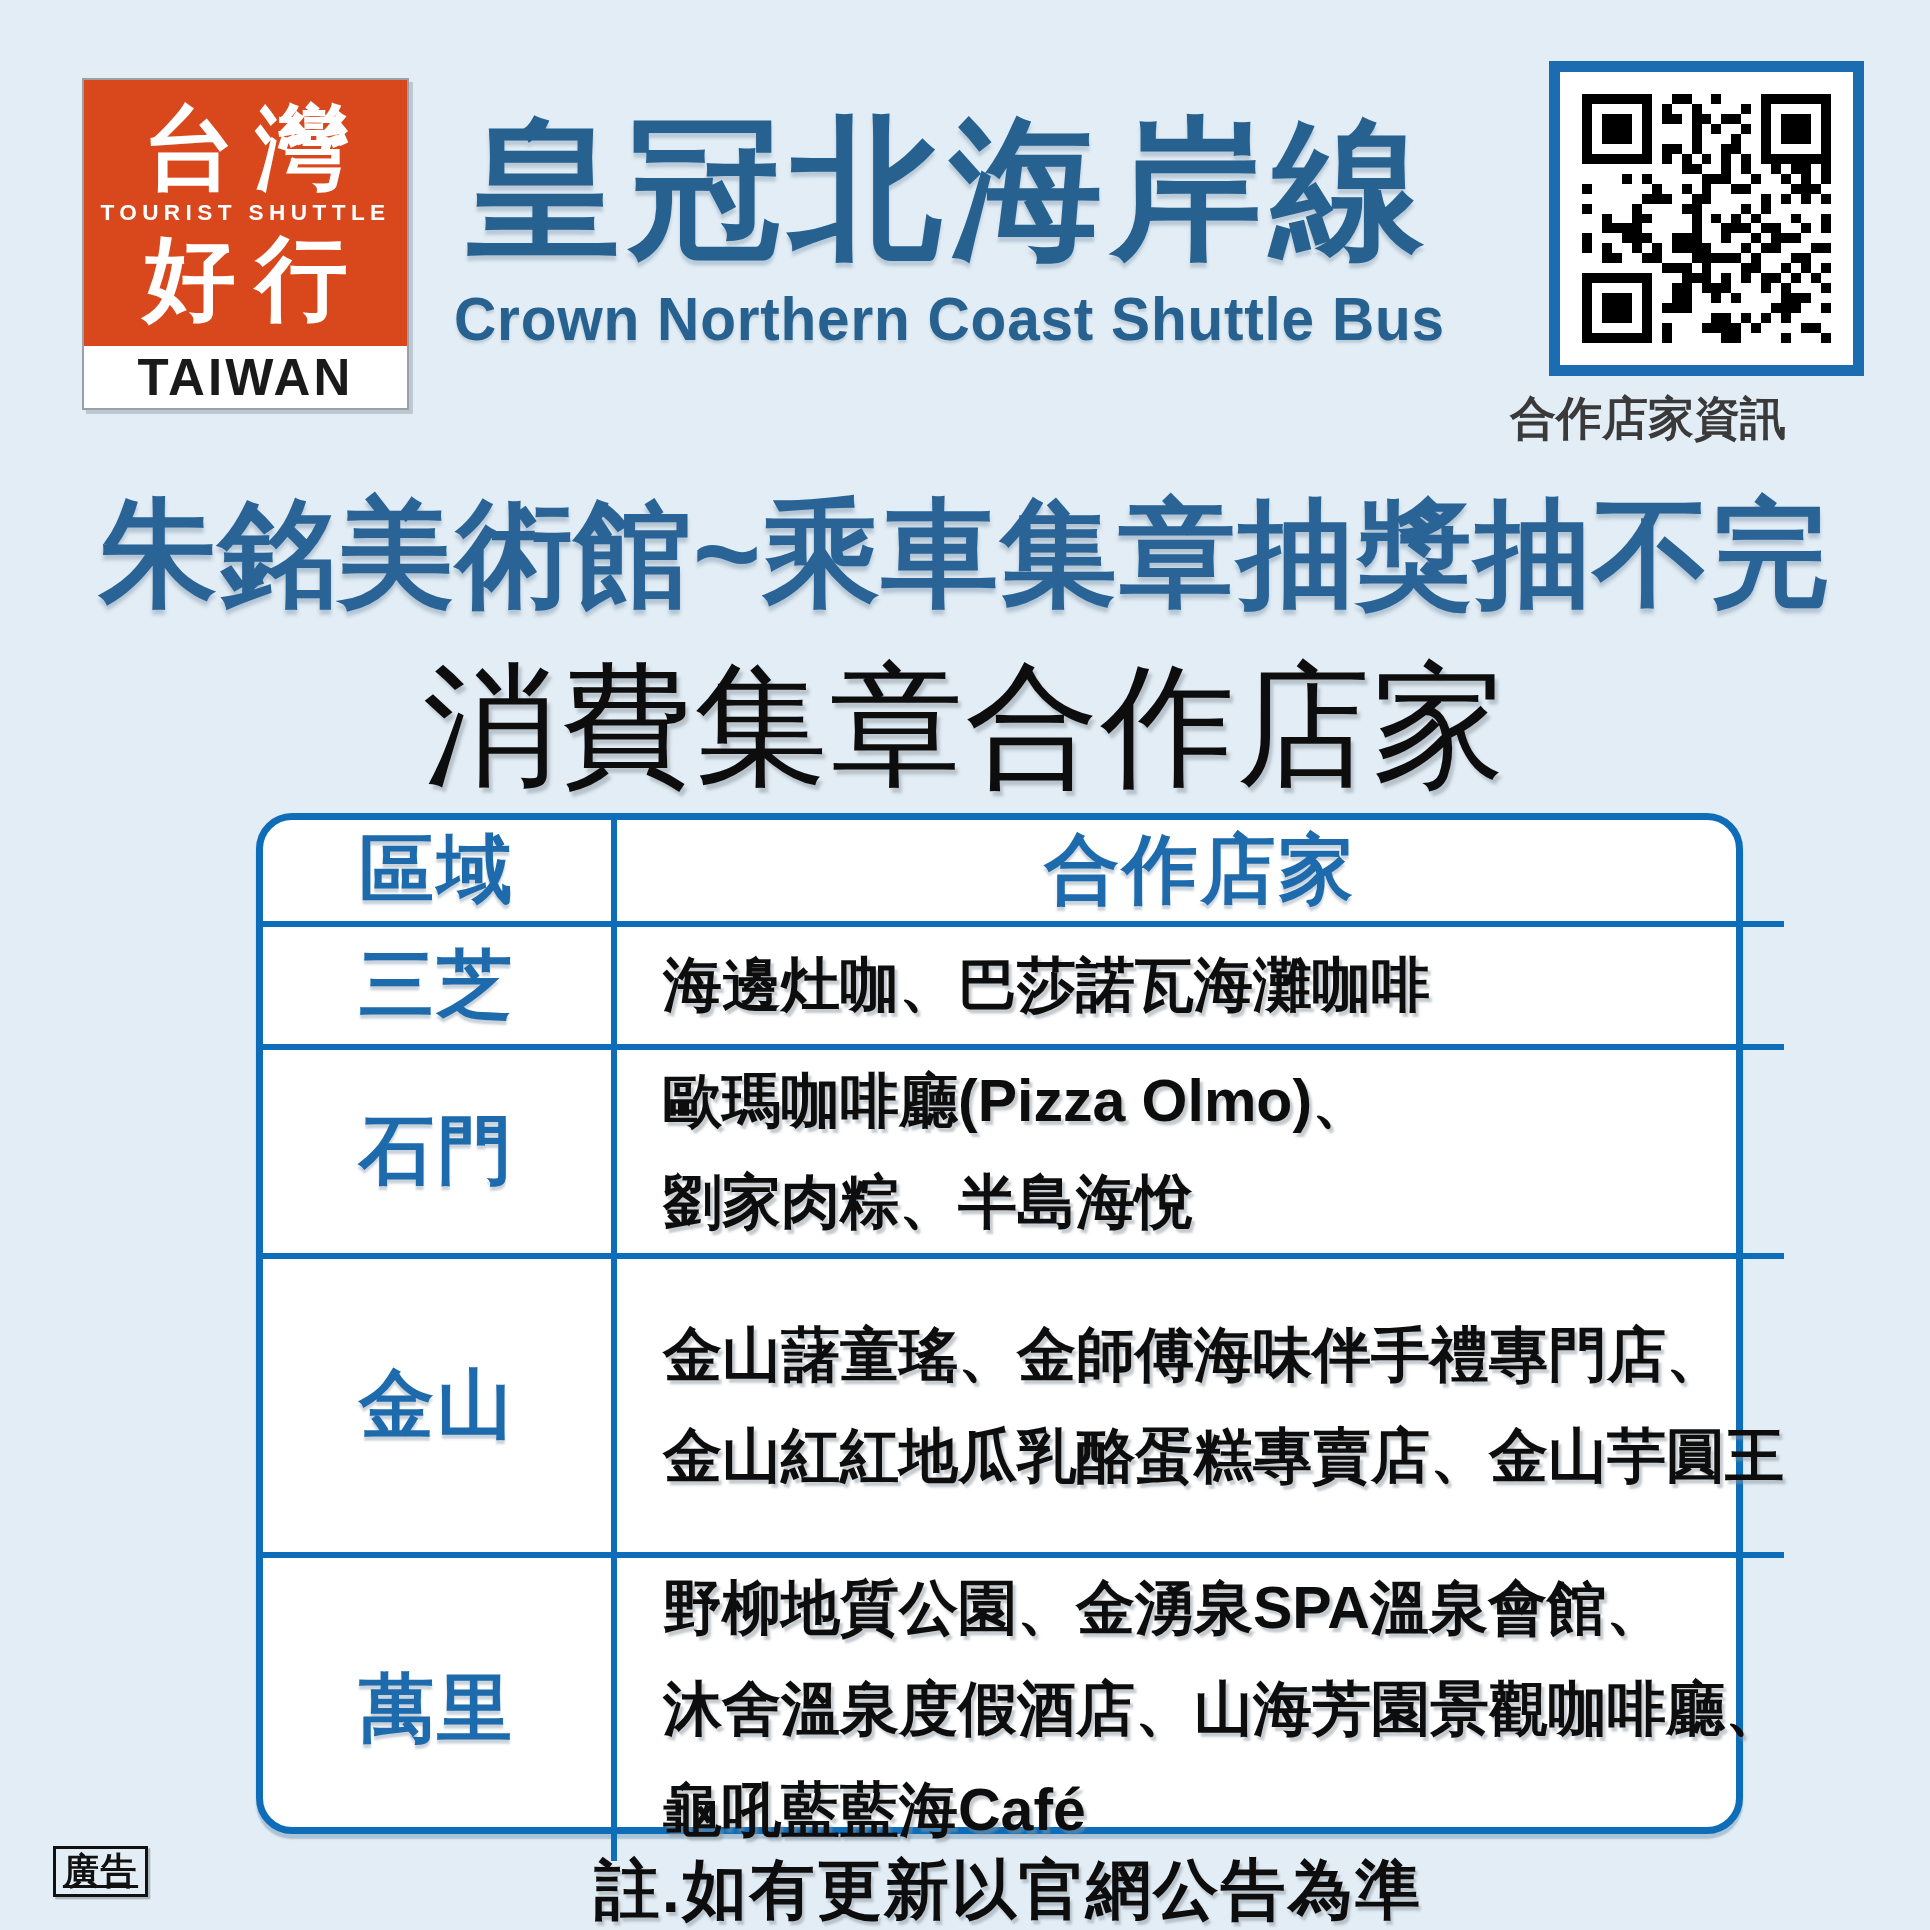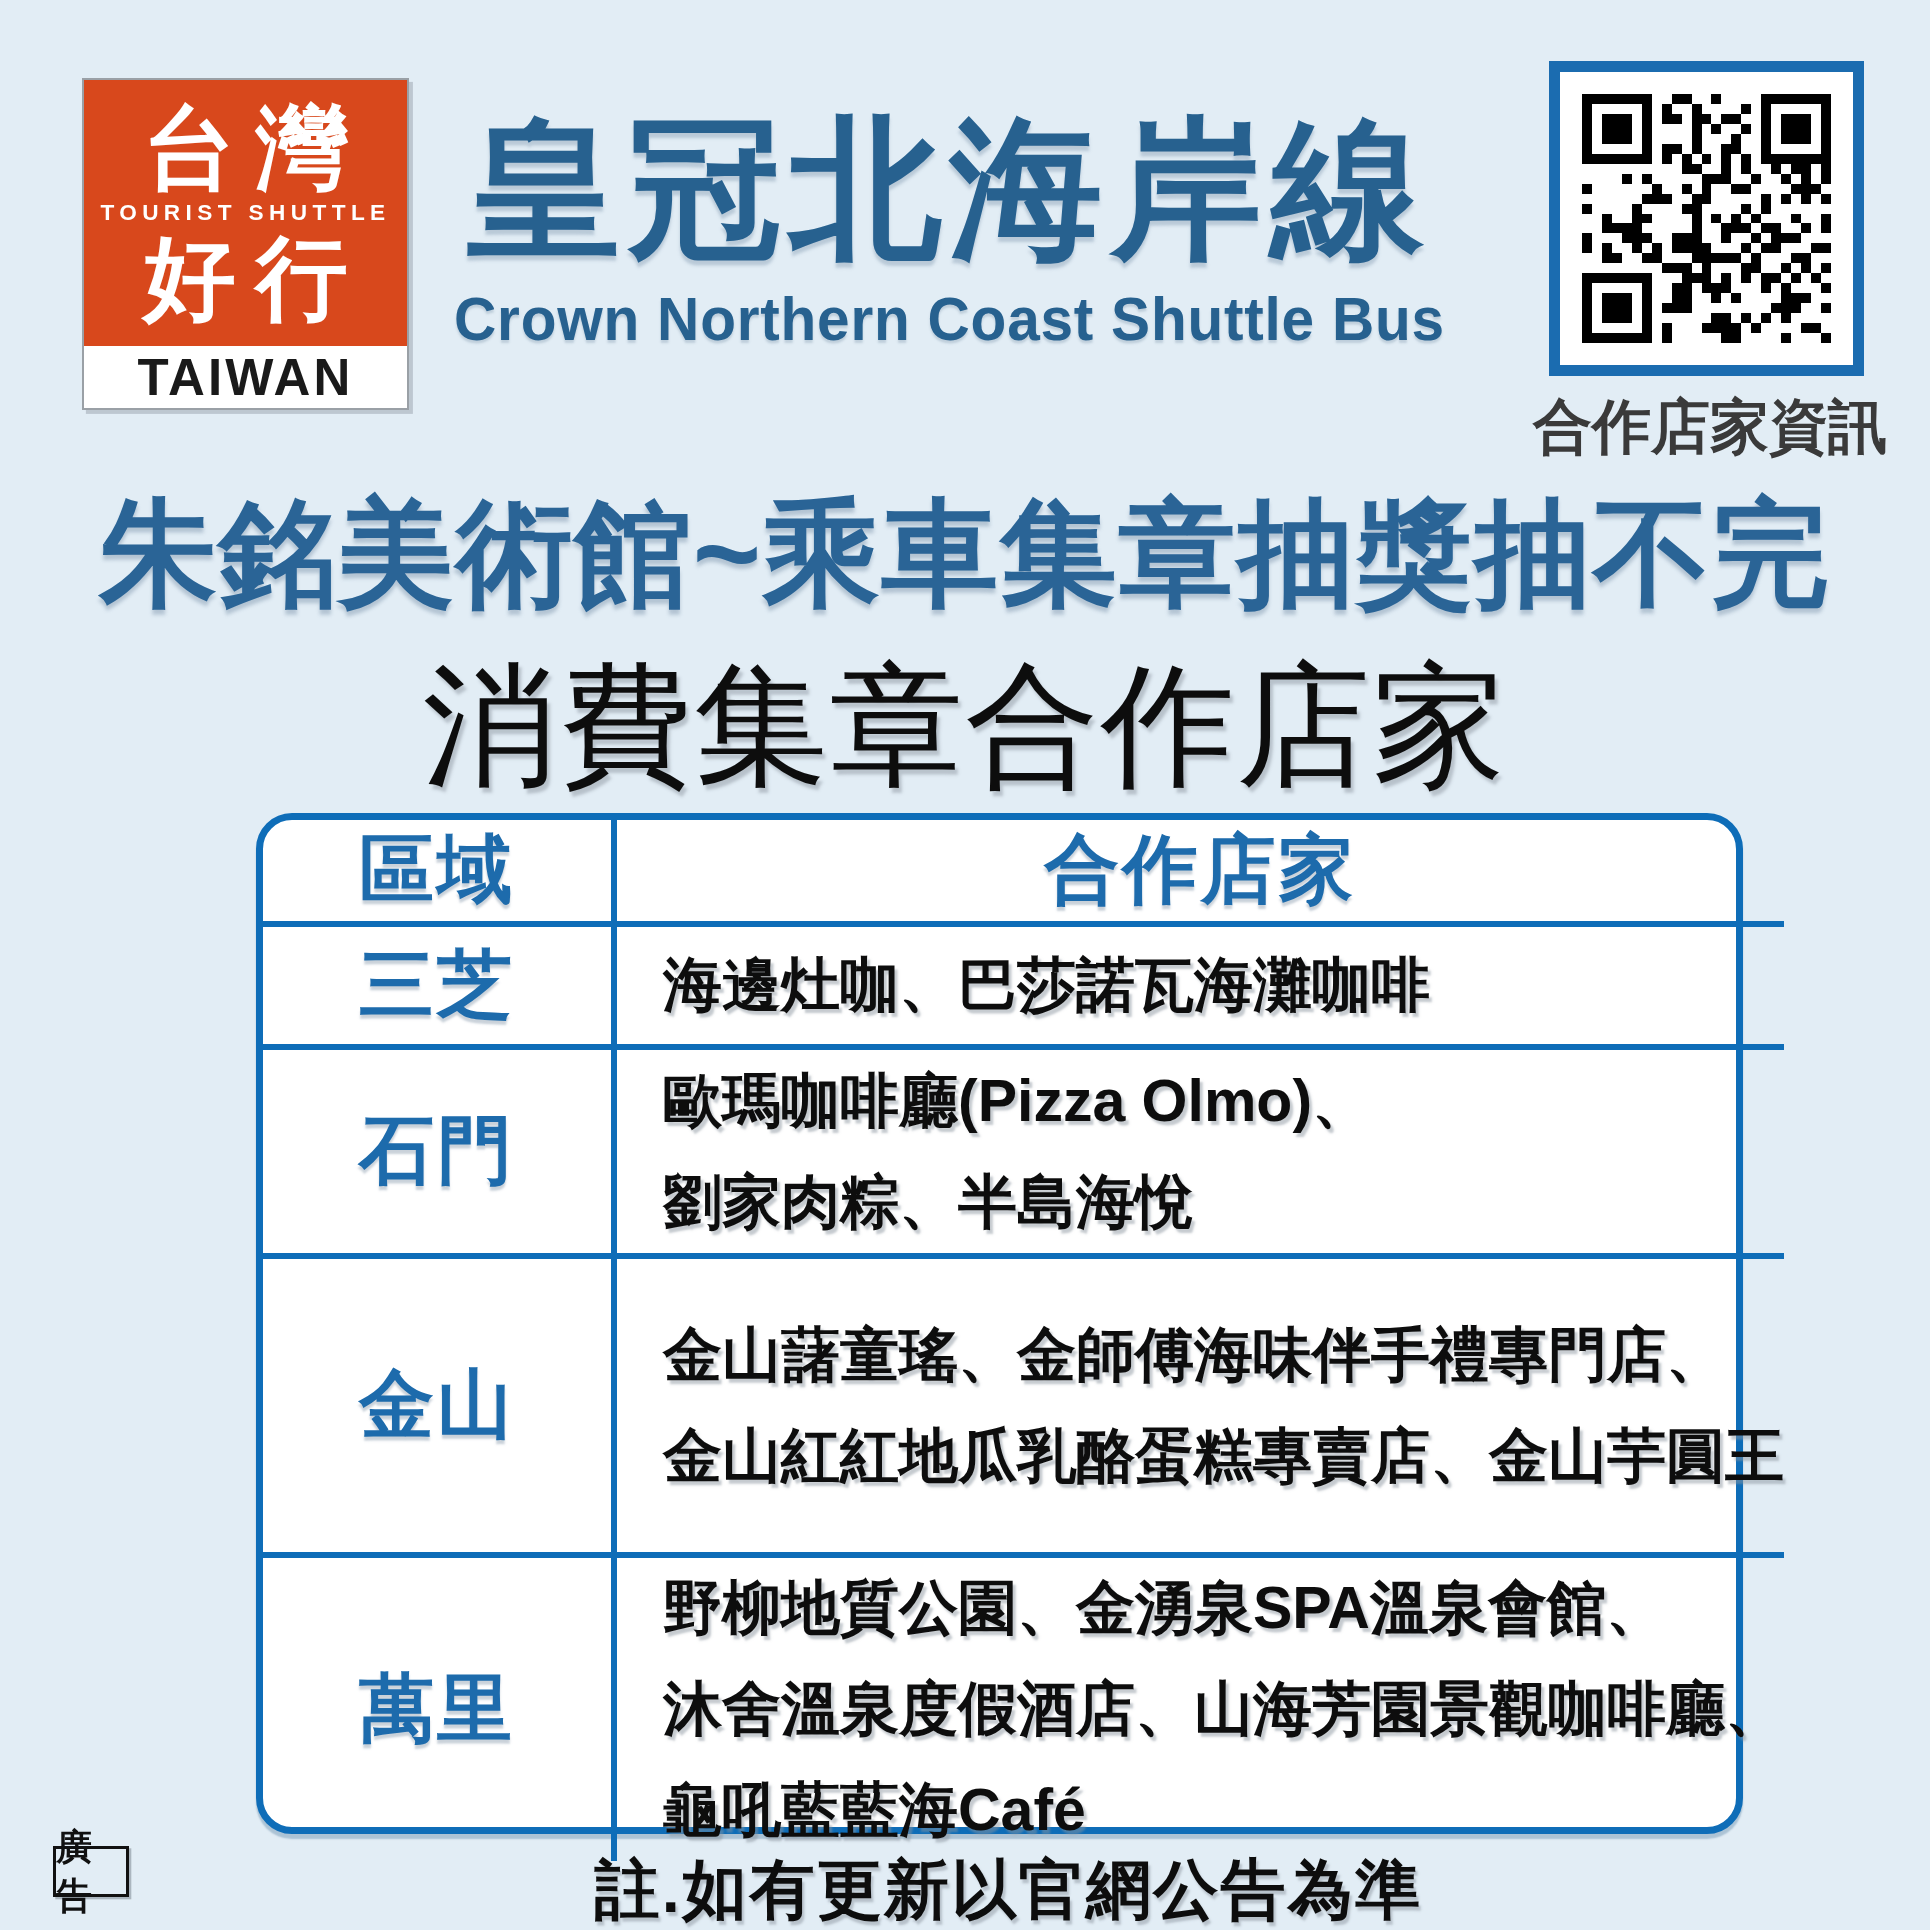--- a/index.html
+++ b/index.html
@@ -44,21 +44,21 @@
   }
   
   .qr-box{
     position:absolute;left:1549px;top:61px;width:315px;height:315px;
     background:#fff;border:11px solid #1b6cb0;box-sizing:border-box;
     display:flex;align-items:center;justify-content:center;
   }
   .qr-box svg{width:249px;height:249px;}
   .qr-caption{
     position:absolute;left:1510px;top:388px;width:377px;
-    font-size:59px;font-weight:bold;color:#3a3a3a;text-align:right;white-space:nowrap;
+    font-size:46px;font-weight:bold;color:#3a3a3a;text-align:left;white-space:nowrap;
   }
   
   .headline-blue{
     position:absolute;left:0;top:476px;width:1930px;text-align:center;
     color:#2a6496;font-size:117px;font-weight:bold;letter-spacing:1.6px;white-space:nowrap;
     text-shadow:0 5.4px 3.9px rgba(110,135,160,.4);
   }
   .headline-black{
     position:absolute;left:0;top:637px;width:1930px;text-align:center;
     color:#0d0d0d;font-size:134px;font-weight:normal;letter-spacing:1.6px;white-space:nowrap;
@@ -82,25 +82,26 @@
   }
   .cell.c2{justify-content:center;}
   .cell.c2.body{justify-content:flex-start;padding-left:46px;}
   .store-lines{display:flex;flex-direction:column;justify-content:center;}
   .store-line{
     color:#0d0d0d;font-size:59px;font-weight:bold;line-height:101px;white-space:nowrap;
     text-shadow:3.1px 3.9px 2.3px rgba(140,150,160,.5);
   }
   
   .ad-box{
-    position:absolute;left:53px;top:1846px;width:76px;height:51px;
+    position:absolute;left:53px;top:1846px;width:95px;height:51px;
     border:3.9px solid #111;box-sizing:border-box;
     display:flex;align-items:center;justify-content:center;
     font-size:36px;font-weight:bold;color:#111;letter-spacing:1.6px;
     box-shadow:2.3px 2.3px 0 rgba(90,100,110,.4);
+    text-decoration:underline;
   }
   .footnote{
     position:absolute;left:265px;top:1846px;width:1487px;text-align:center;
     font-size:65px;font-weight:bold;color:#0d0d0d;letter-spacing:2.3px;white-space:nowrap;
     text-shadow:2.3px 3.9px 2.3px rgba(130,140,150,.45);
   }
 </style>
 </head>
 <body>
 

